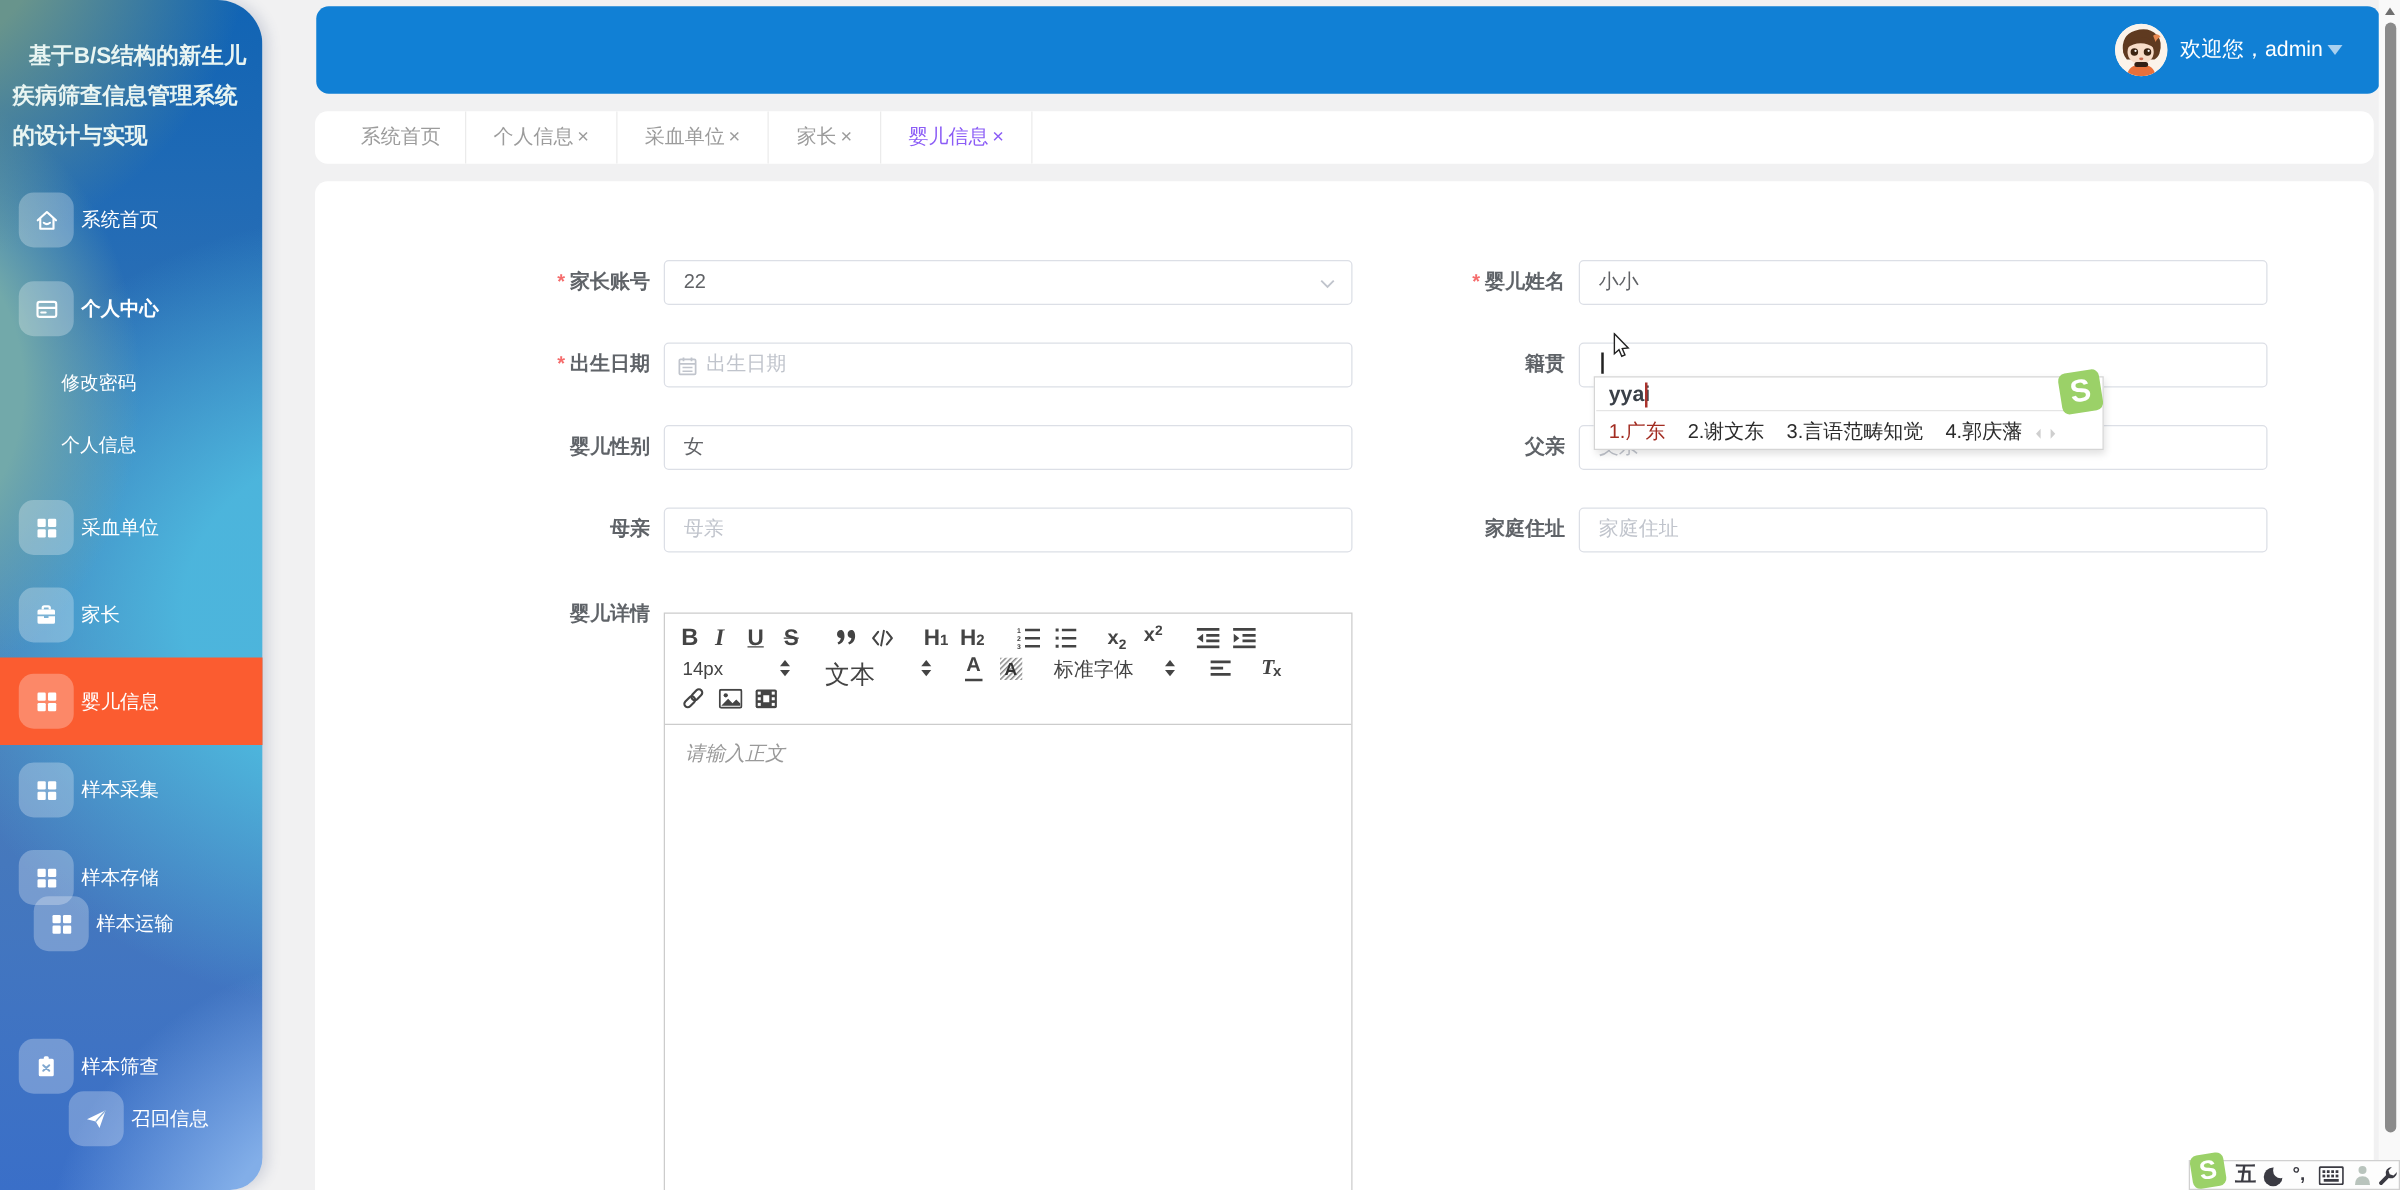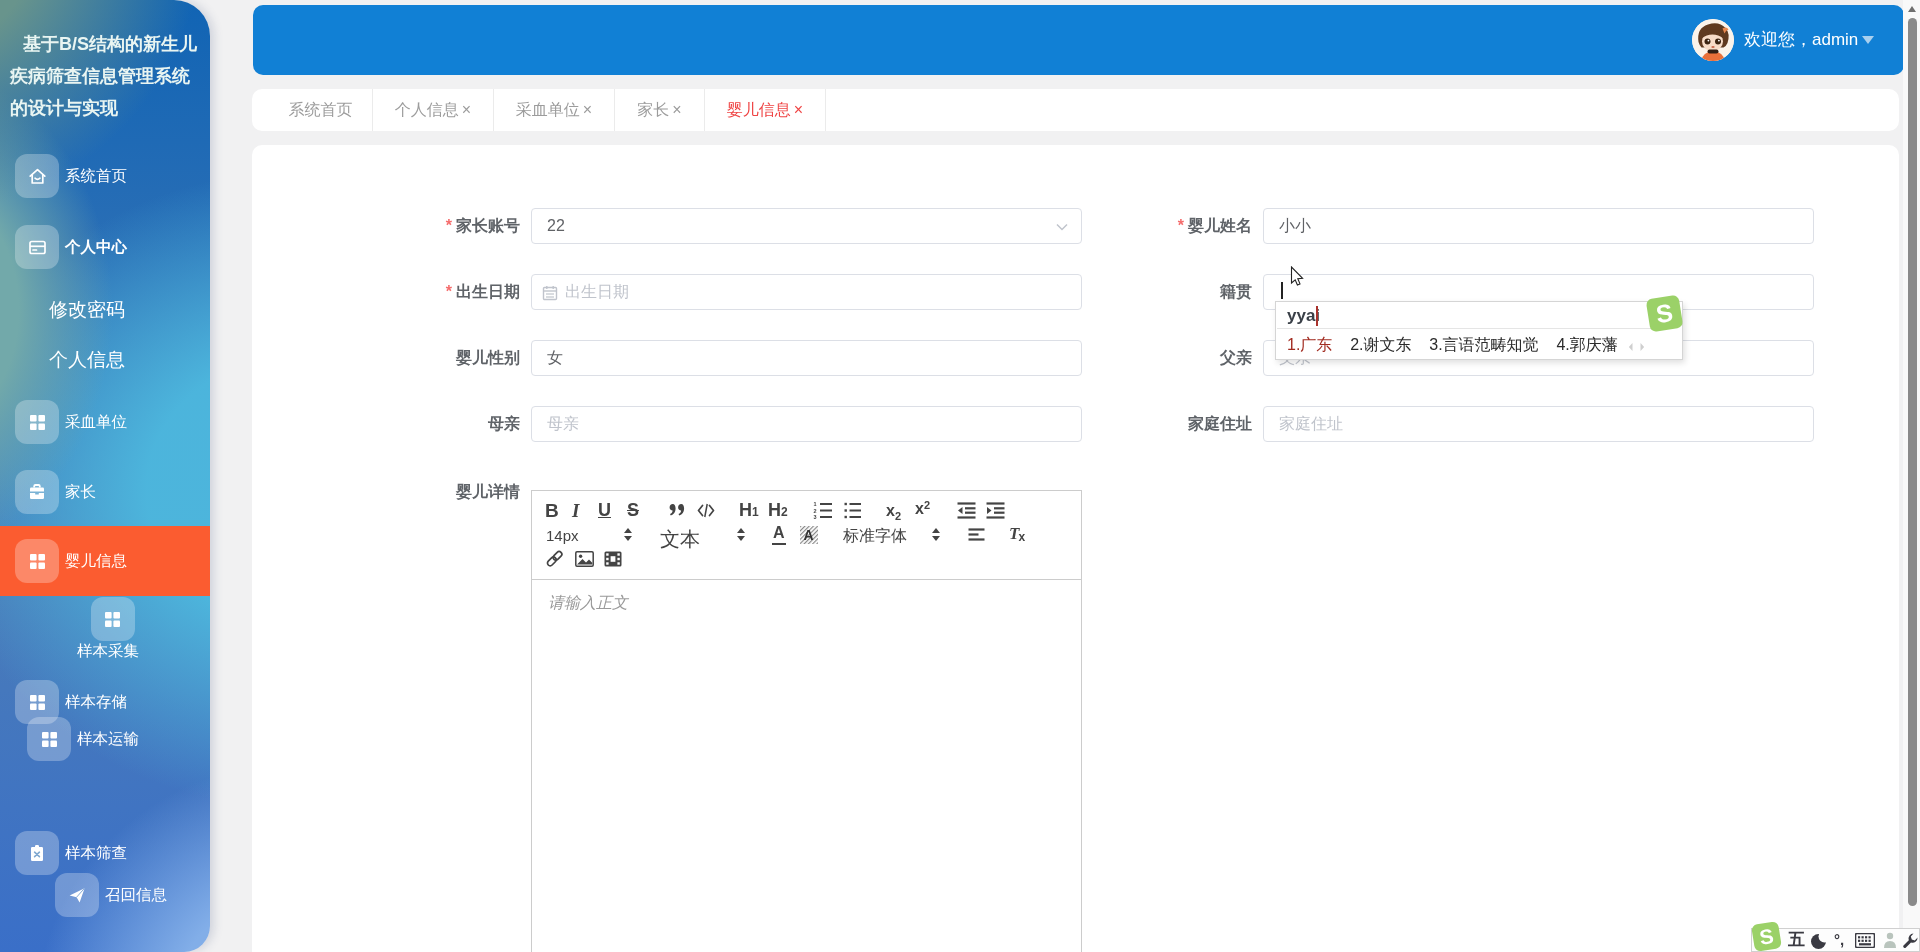--- a/index.html
+++ b/index.html
@@ -19,30 +19,30 @@
 }
 #sidebar .title {
   position:absolute; top:28px; left:10px; width:191px;
   color:#e9f5f2; font-size:18px; line-height:32px; font-weight:700;
   text-indent:13px;
 }
 .mitem { position:absolute; left:0; width:210px; height:70px; display:flex; align-items:center; color:#fff; }
 .mitem .ibox { width:44px; height:44px; margin-left:15px; border-radius:12px; background:rgba(255,255,255,0.27); display:flex; align-items:center; justify-content:center; flex:none; }
 .mitem .txt { margin-left:6px; font-size:15.5px; }
 .mitem.active { background:#fb5c30; }
-.sub { position:absolute; left:49px; color:#fff; font-size:19px; }
+.sub { position:absolute; left:49px; color:#fff; font-size:15px; }
 
 #topbar { position:absolute; left:253px; top:5px; width:1651px; height:70px; background:#1180d5; border-radius:10px; }
 #avatar { position:absolute; left:1439px; top:14px; width:42px; height:42px; border-radius:50%; overflow:hidden; background:#fdf6ef; }
 #welcome { position:absolute; left:1491px; top:0; height:70px; line-height:70px; color:#fff; font-size:17px; }
 #caret { position:absolute; left:1609px; top:31px; width:0; height:0; border-left:6.5px solid transparent; border-right:6.5px solid transparent; border-top:8.5px solid #a9d0ef; }
 
 #tabbar { position:absolute; left:252px; top:89px; width:1647px; height:42px; background:#fff; border-radius:10px; display:flex; overflow:hidden; }
 .tab { height:42px; line-height:42px; text-align:center; color:#9c9c9c; font-size:16px; border-right:1px solid #ebebeb; }
-.tab.active { color:#ef4444; }
+.tab.active { color:#8b5cf6; }
 .tab .x { margin-left:3px; }
 
 #card { position:absolute; left:252px; top:145px; width:1647px; height:900px; background:#fff; border-radius:10px; }
 .lbl { position:absolute; width:160px; text-align:right; font-size:16px; font-weight:700; color:#5f6368; line-height:36px; }
 .lbl .req { color:#f56c6c; margin-right:4px; font-weight:700; }
 .inp { position:absolute; width:551px; height:36px; border:1px solid #dcdfe6; border-radius:4px; background:#fff; font-size:16px; line-height:34px; color:#606266; padding-left:15px; }
 .inp .ph { color:#c0c4cc; }
 
 #editor { position:absolute; left:531px; top:490px; width:551px; height:555px; border:1px solid #ccc; background:#fff; }
 #edbody { position:absolute; left:0; top:88px; width:549px; height:466px; border-top:1px solid #ccc; }
@@ -126,21 +126,21 @@
         <svg width="19" height="19" viewBox="0 0 19 19">
           <rect x="2" y="2" width="6.6" height="6.6" rx="1" fill="#fff"></rect>
           <rect x="10.4" y="2" width="6.6" height="6.6" rx="1" fill="#fff"></rect>
           <rect x="2" y="10.4" width="6.6" height="6.6" rx="1" fill="#fff"></rect>
           <rect x="10.4" y="10.4" width="6.6" height="6.6" rx="1" fill="#fff"></rect>
         </svg>
       </div>
     <span class="txt">婴儿信息</span>
   </div>
 
-  <div class="mitem" style="top:597px;flex-direction:column;">
+  <div class="mitem" style="top:597px;">
     <div class="ibox">
         <svg width="19" height="19" viewBox="0 0 19 19">
           <rect x="2" y="2" width="6.6" height="6.6" rx="1" fill="#fff"></rect>
           <rect x="10.4" y="2" width="6.6" height="6.6" rx="1" fill="#fff"></rect>
           <rect x="2" y="10.4" width="6.6" height="6.6" rx="1" fill="#fff"></rect>
           <rect x="10.4" y="10.4" width="6.6" height="6.6" rx="1" fill="#fff"></rect>
         </svg>
       </div>
     <span class="txt">样本采集</span>
   </div>

